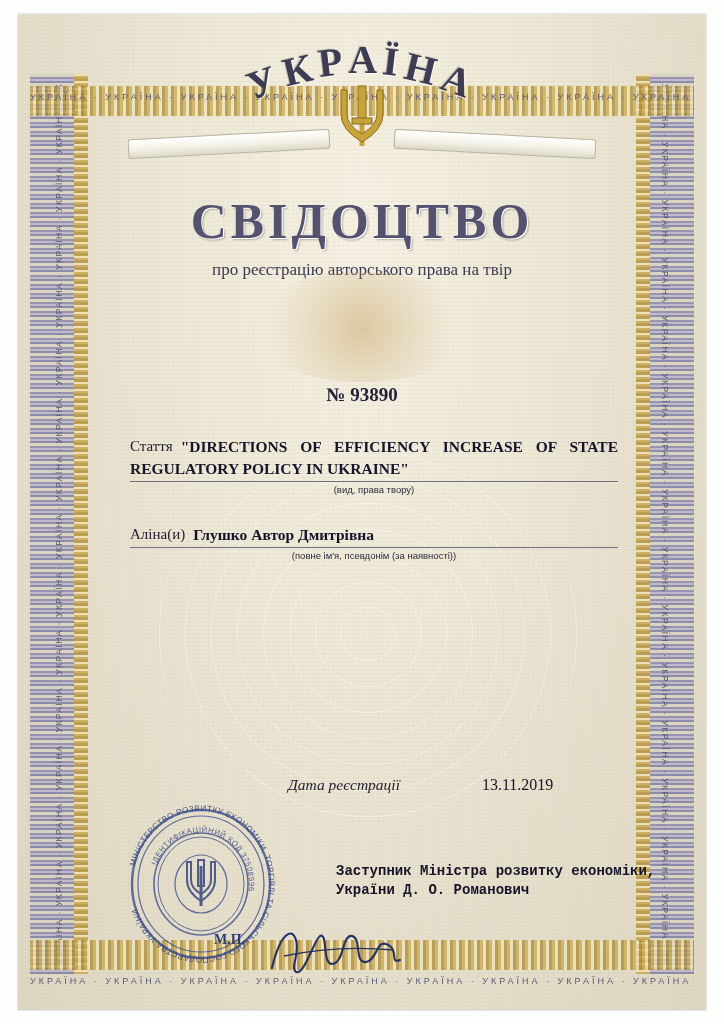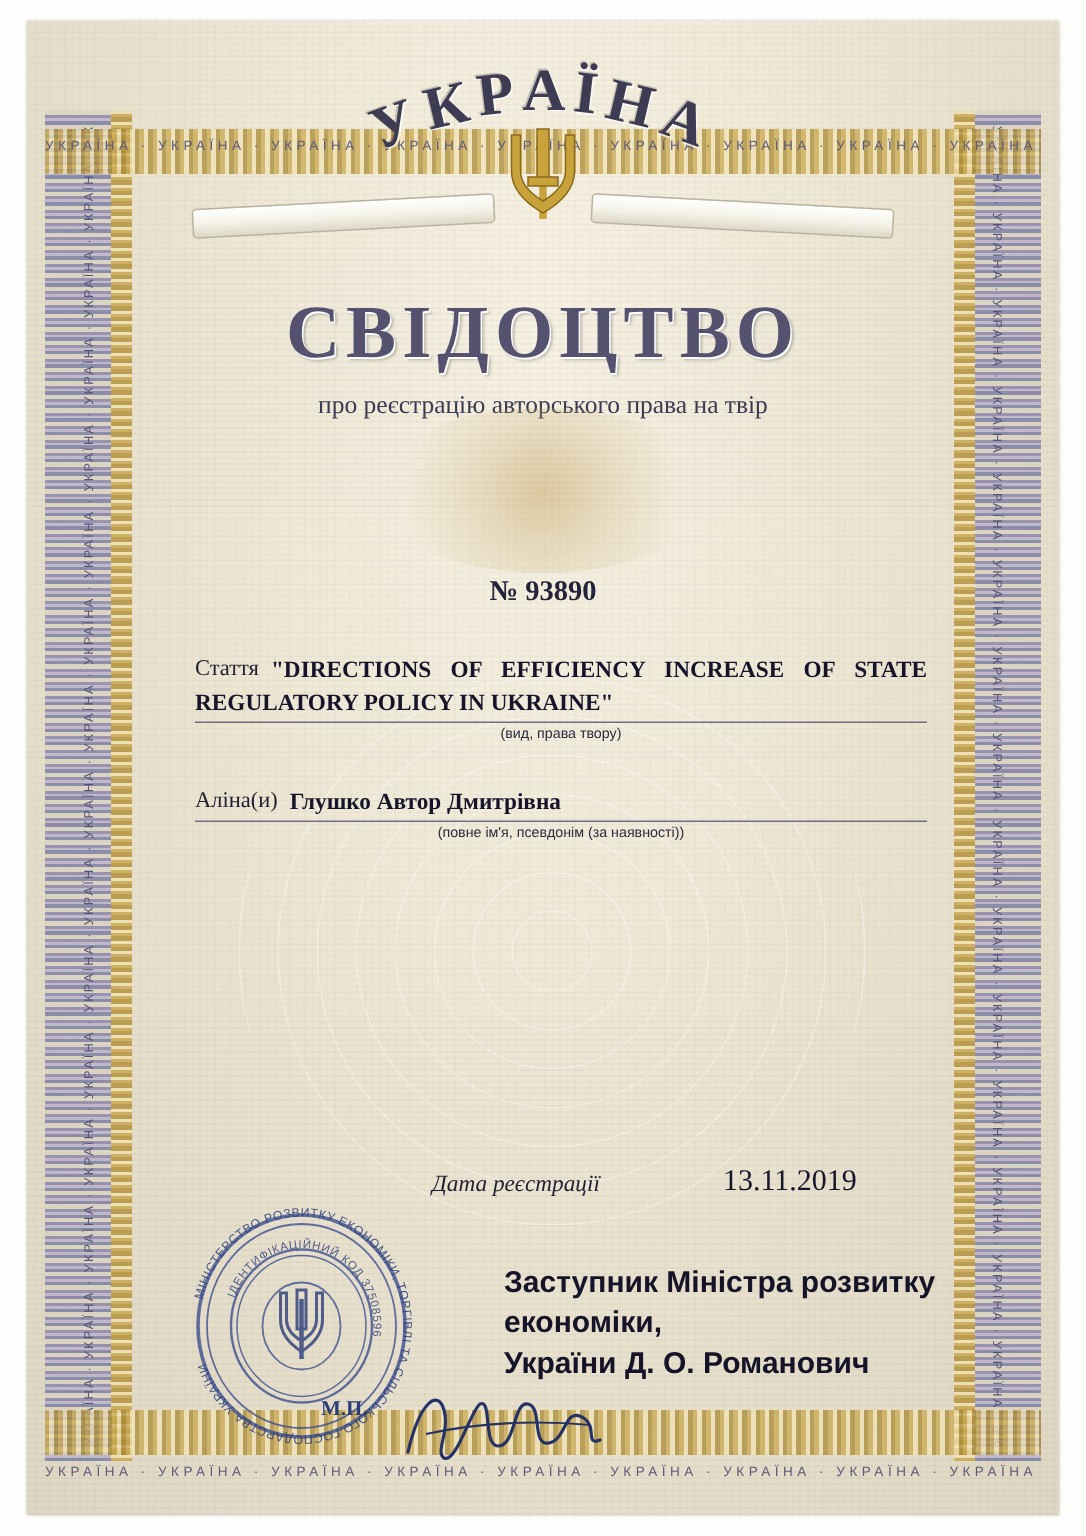--- a/index.html
+++ b/index.html
@@ -296,32 +296,32 @@
   }
   .date-label {
     font-family: "Liberation Serif", serif;
     font-style: italic;
     font-size: 15.5px;
     color: #201f33;
   }
   .date-value {
     margin-left: 82px;
     font-family: "Liberation Serif", serif;
-    font-size: 20px;
+    font-size: 16px;
     color: #15142a;
   }
 
   
   .signature-block {
     position: absolute;
     left: 318px;
-    top: 828px;
+    top: 848px;
     width: 320px;
-    font-family: Liberation Sans, sans-serif;
-    font-size: 20px;
+    font-family: Liberation Mono, monospace;
+    font-size: 14px;
     font-weight: bold;
     line-height: 1.35;
     color: #141328;
   }
 
   
   .seal {
     position: absolute;
     left: 98px;
     top: 790px;

